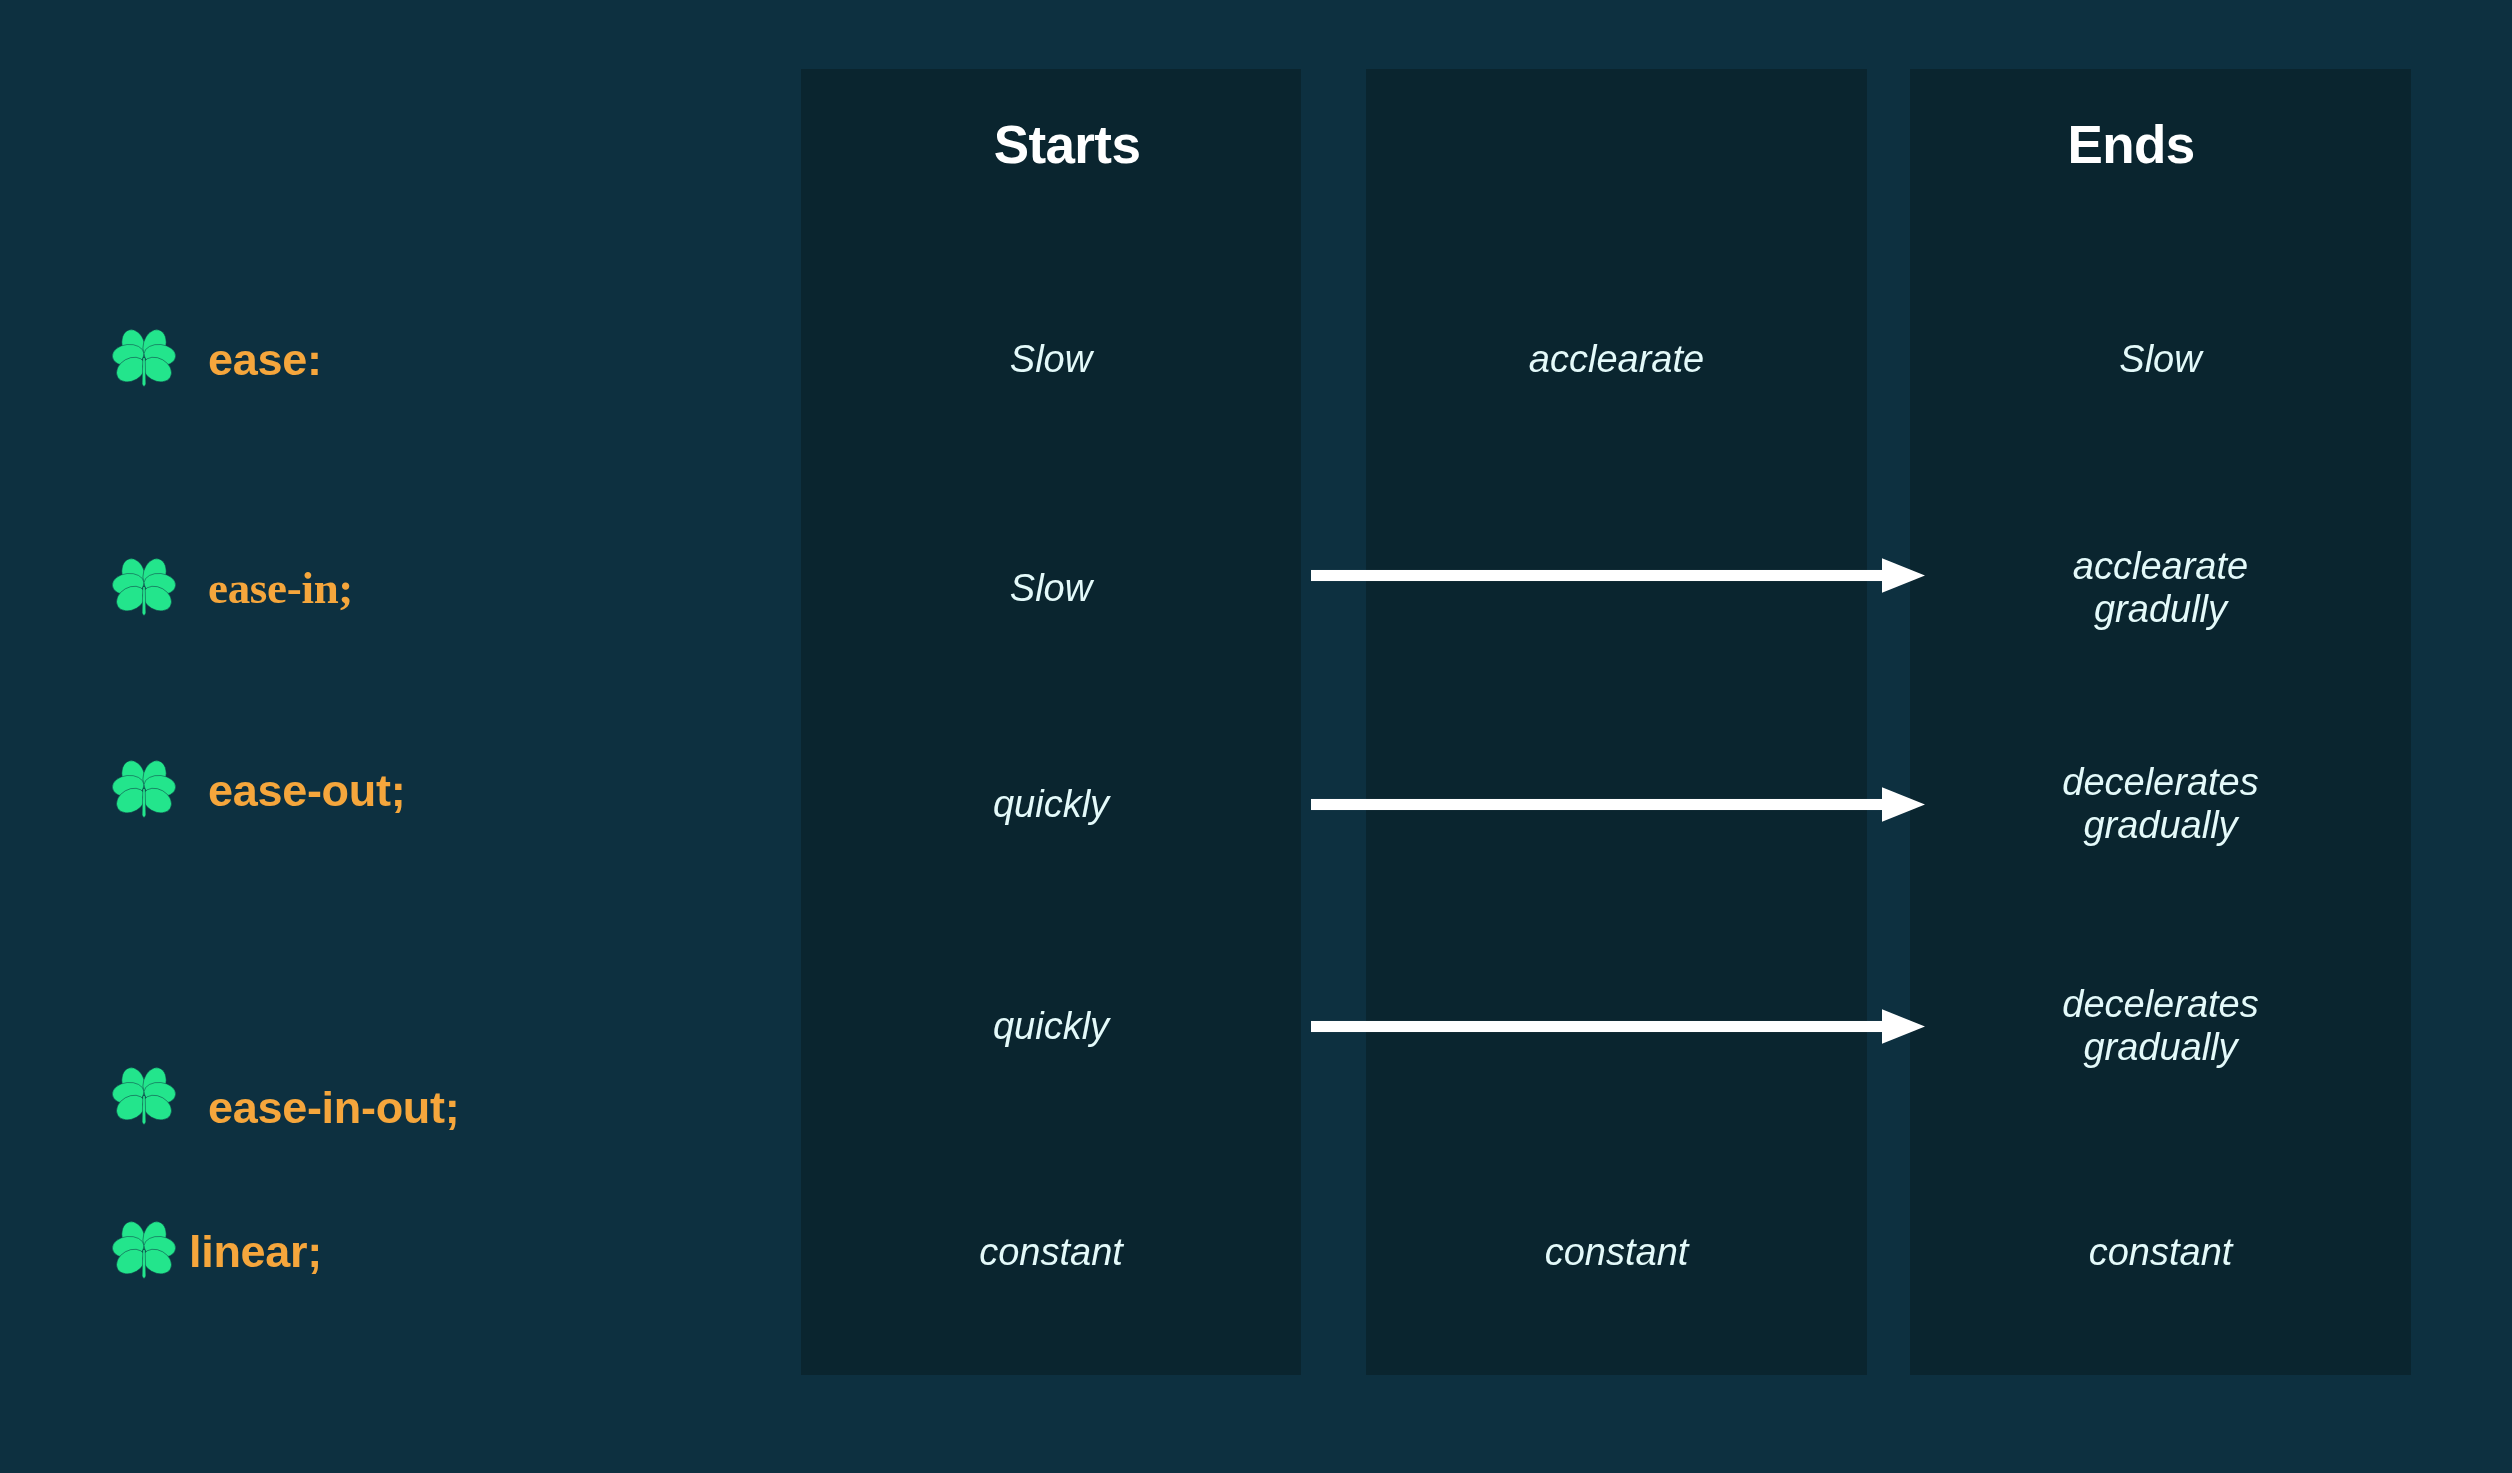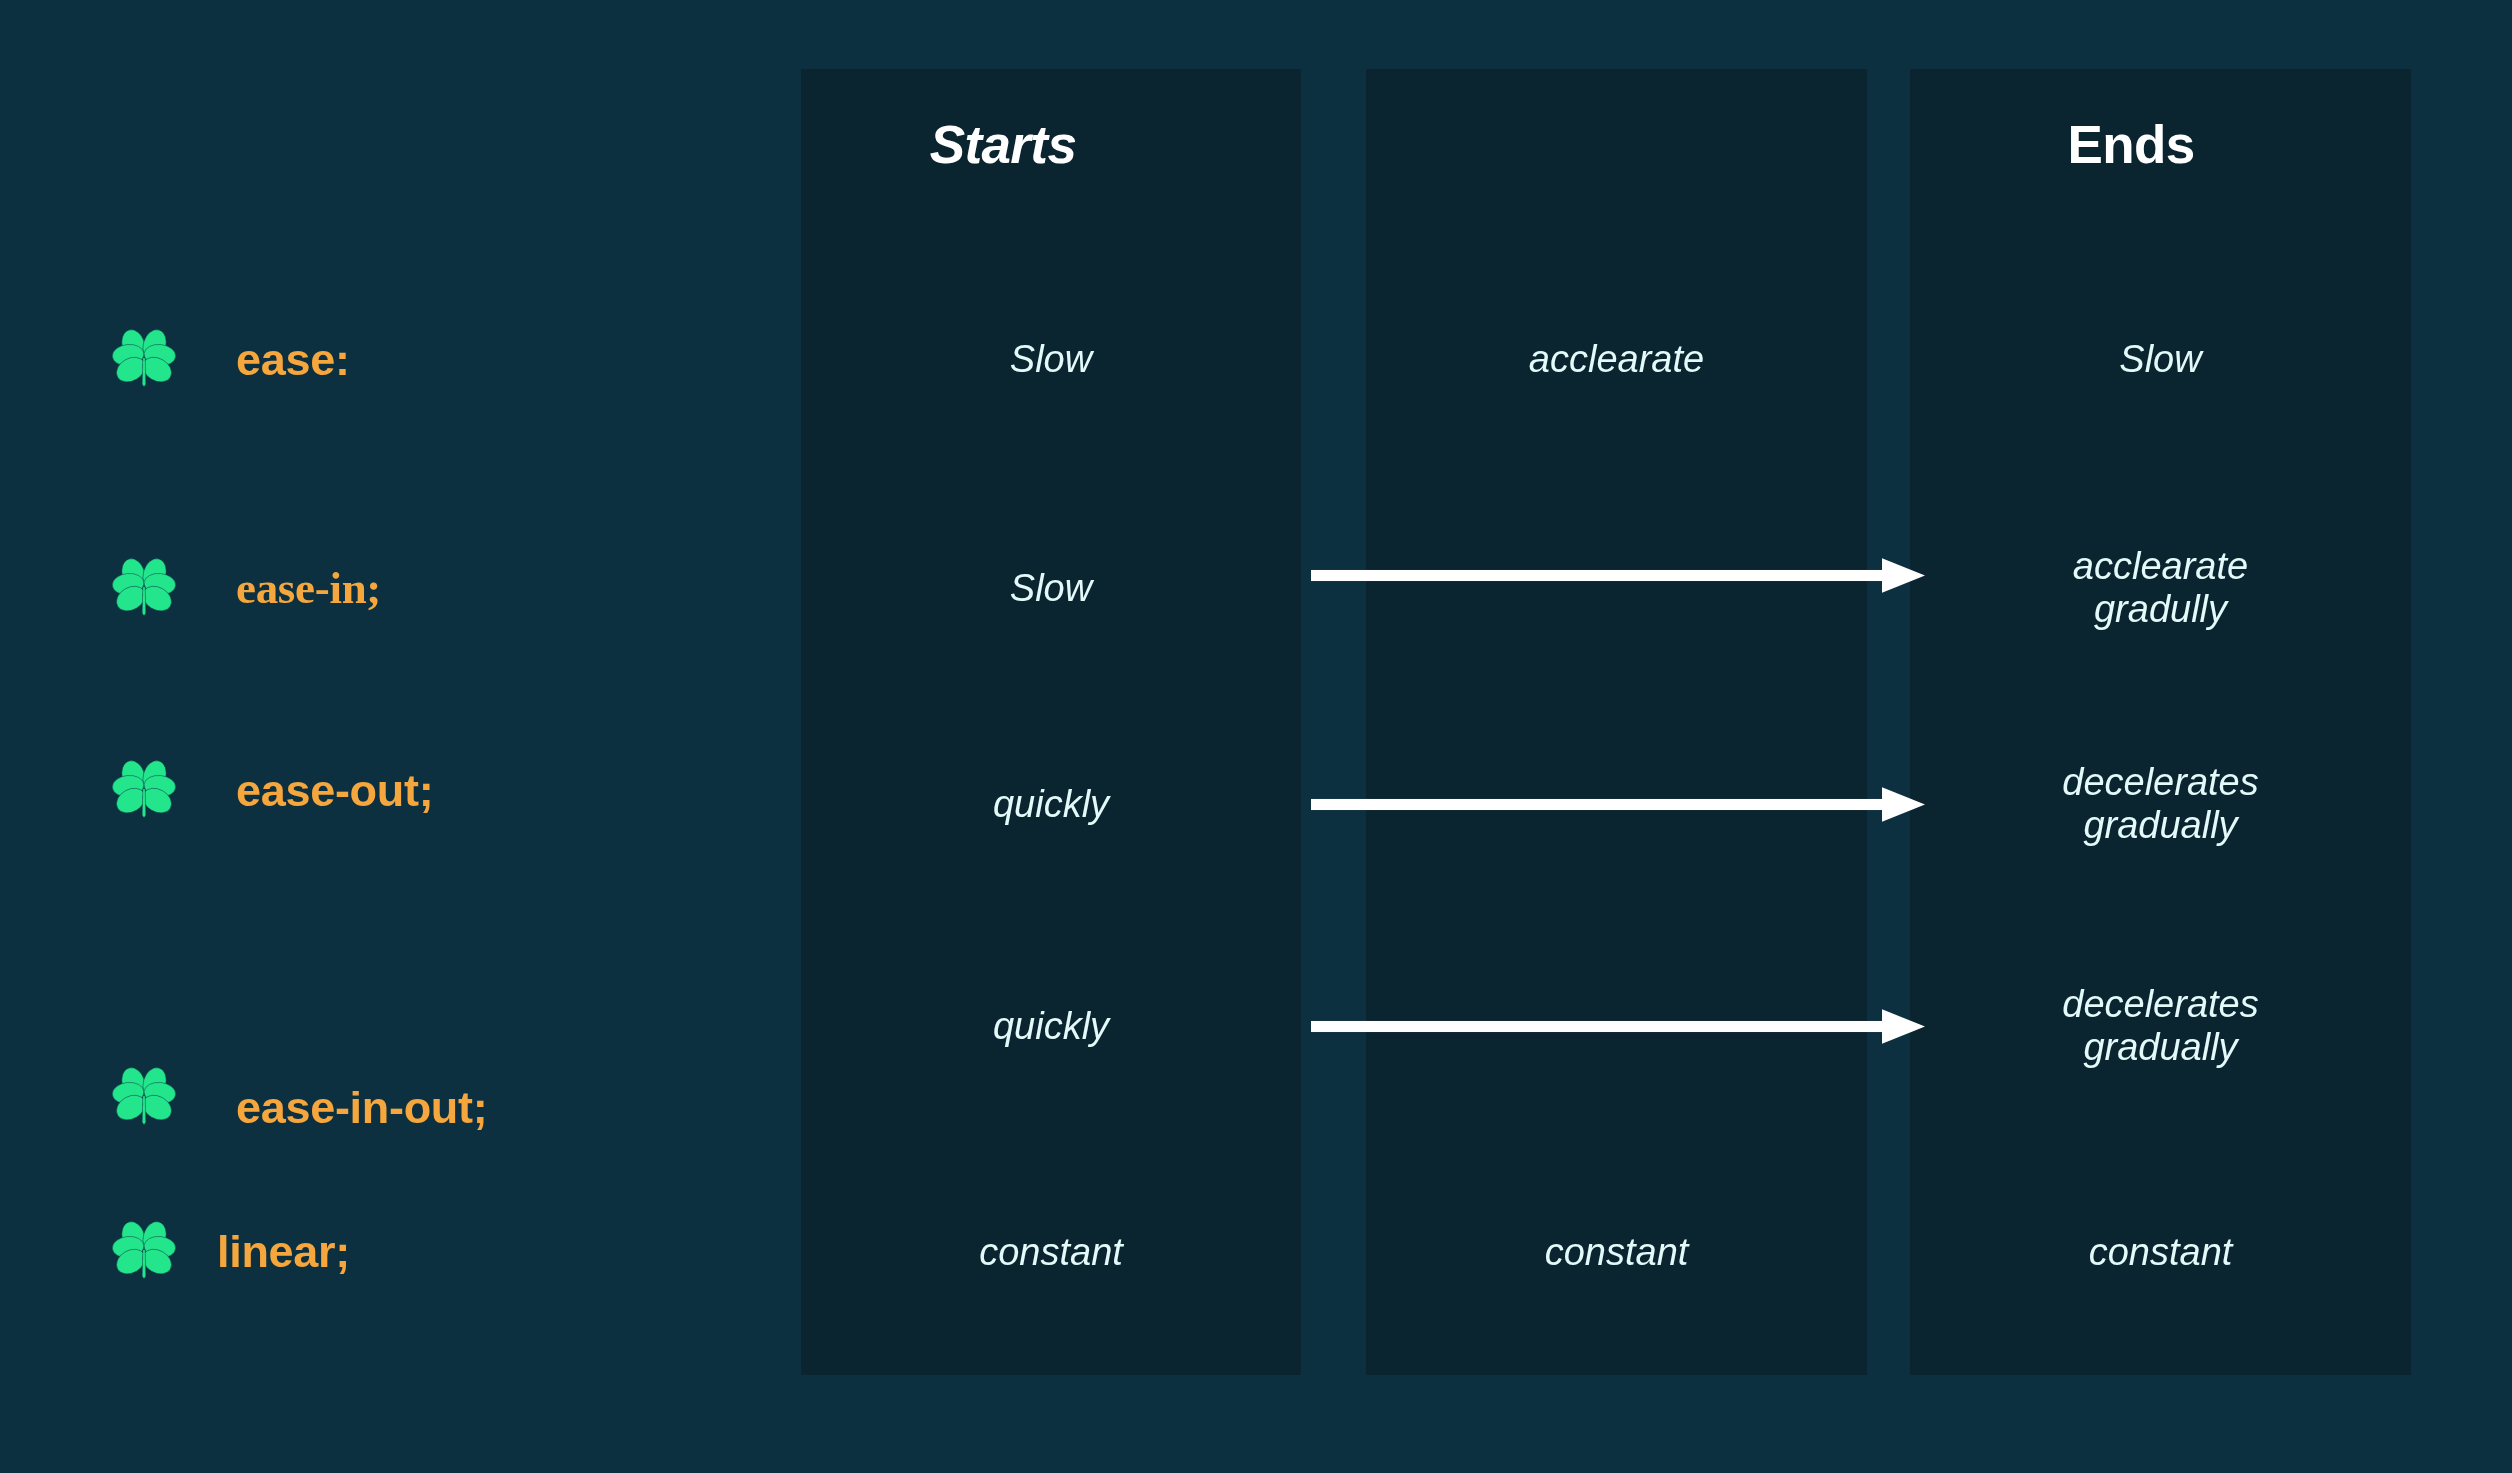--- a/index.html
+++ b/index.html
@@ -25,21 +25,21 @@
   .col-header{
     position:absolute;
     top:104px;height:80px;
     display:flex;align-items:center;justify-content:center;
     color:#ffffff;
     font-size:53px;
     font-weight:700;
     letter-spacing:-0.6px;
     white-space:nowrap;
   }
-  #col-header-0{left:773px;width:460px;font-style:italic;}
+  #col-header-0{left:837px;width:460px;}
   #col-header-1{left:1366px;width:501px;}
   #col-header-2{left:1910px;width:442px;}
 
   
   .row-label{
     position:absolute;
     left:111px;
     height:86px;
     display:flex;align-items:center;
     gap:31px;
@@ -49,21 +49,20 @@
     flex:0 0 auto;
     display:block;
   }
   .label-text{
     color:#f5a63c;
     font-size:45px;
     font-weight:700;
     letter-spacing:-0.3px;
     white-space:nowrap;
     line-height:1;
-    margin-left:28px;
   }
 
   
   .cell{
     position:absolute;
     display:flex;
     align-items:center;
     justify-content:center;
     text-align:center;
     color:#e4fafa;

